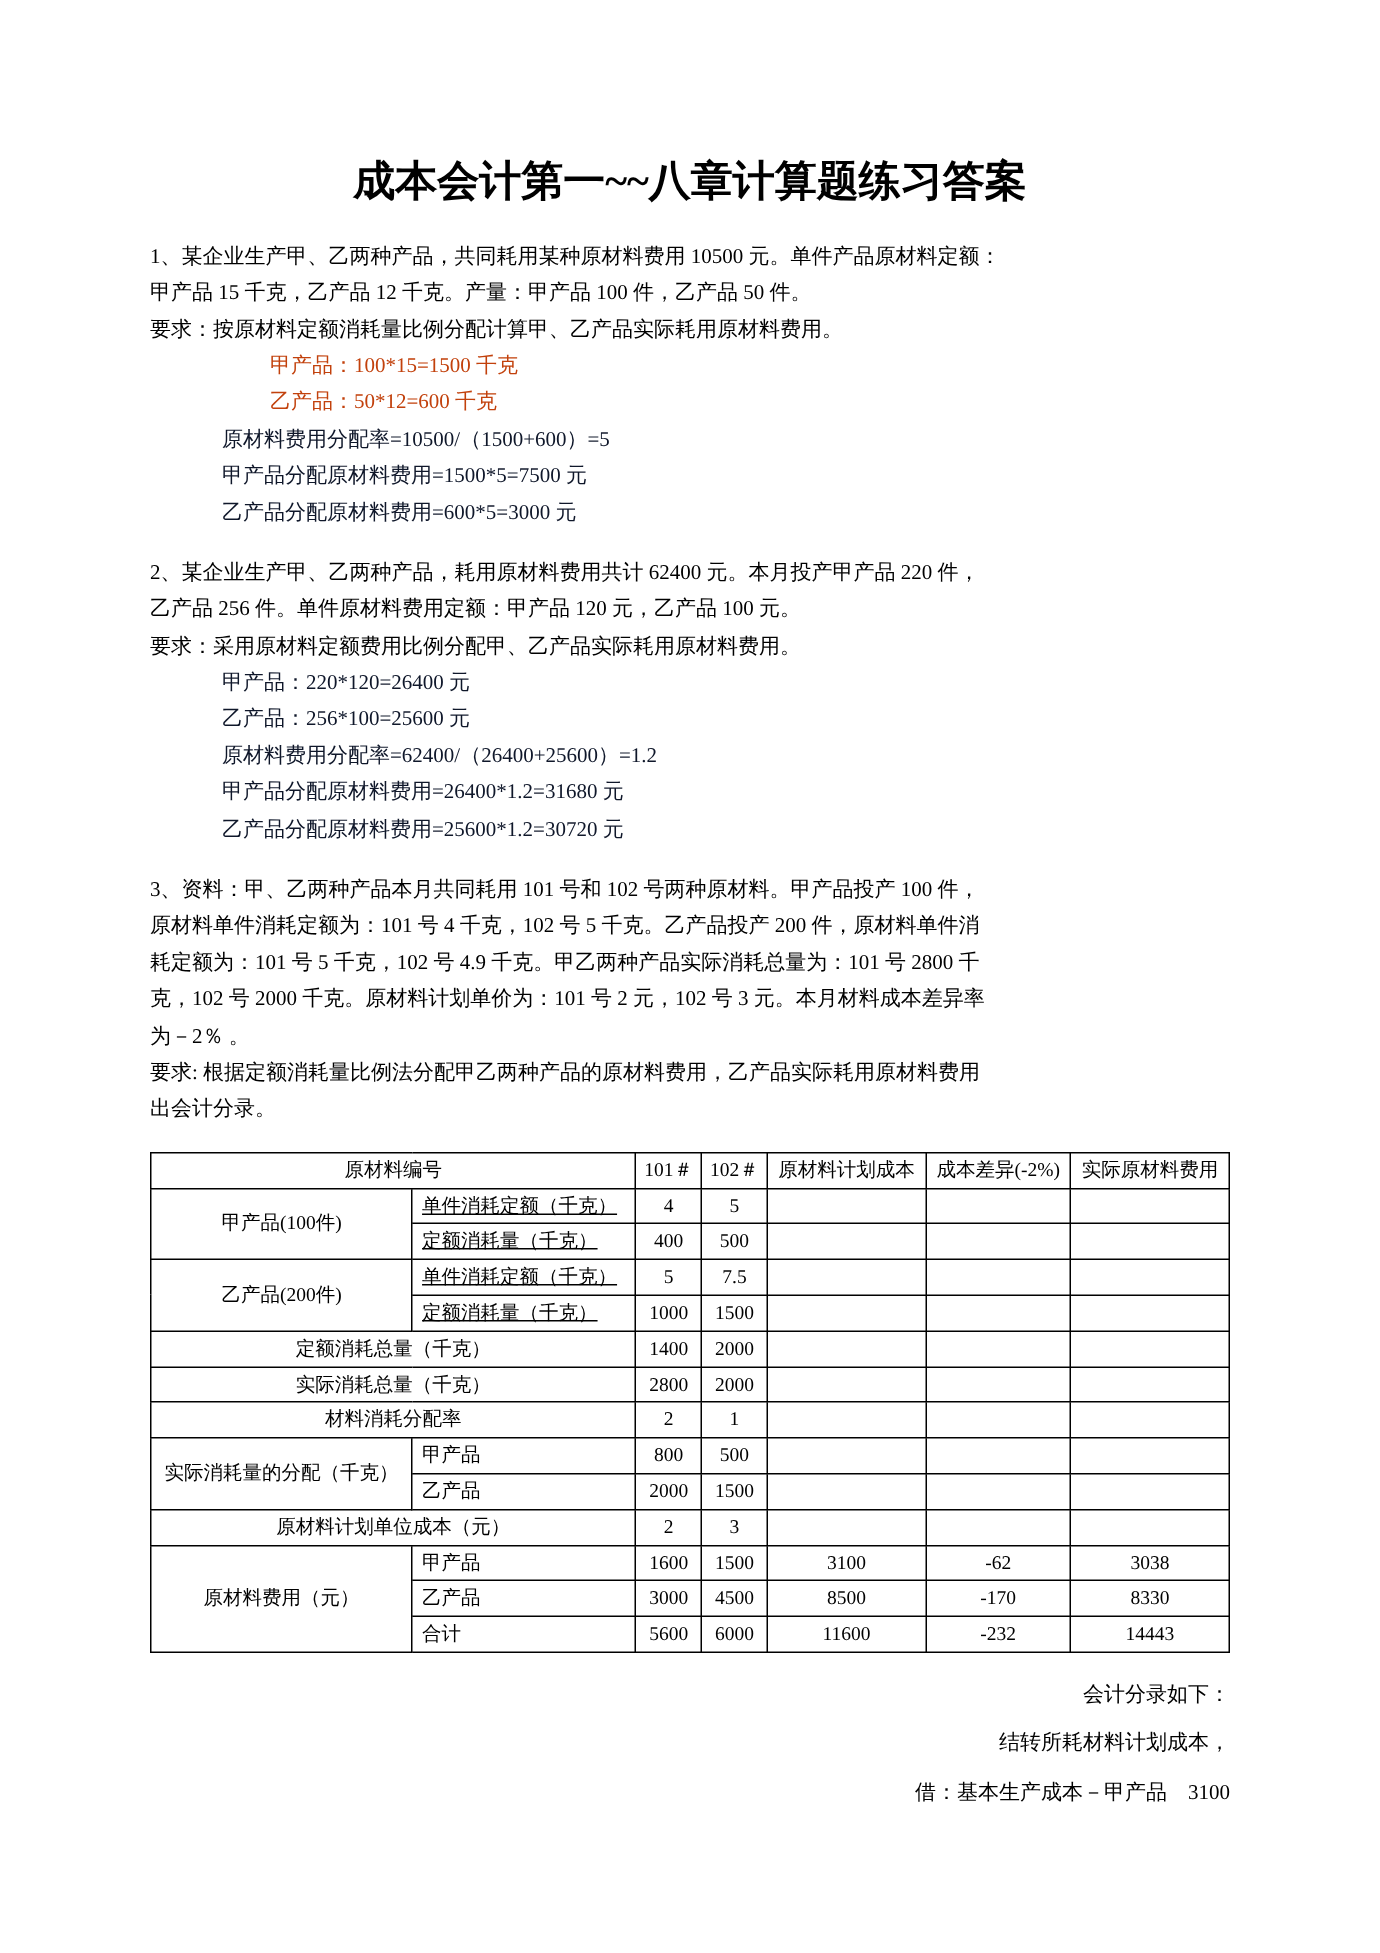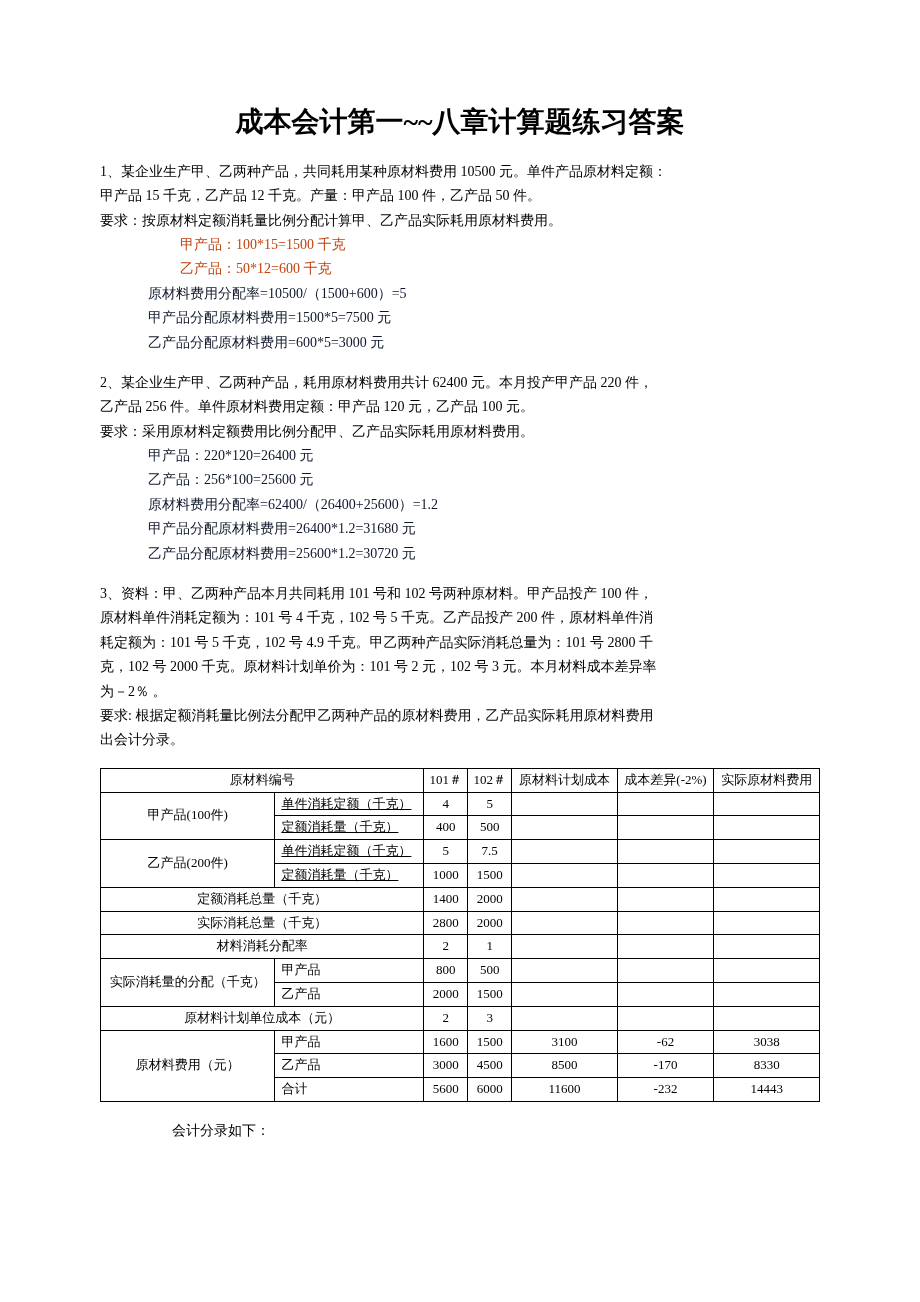--- a/index.html
+++ b/index.html
@@ -48,20 +48,21 @@
     }
     td.left {
       text-align: left;
       padding-left: 6px;
     }
     .underlined {
       text-decoration: underline;
     }
     .post-table {
       margin-top: 18px;
+      text-align: right;
     }
     .indent1 { margin-left: 72px; }
     .indent0 { margin-left: 36px; }
   </style>
 </head>
 <body>
 
 <h1>成本会计第一~~八章计算题练习答案</h1>
 
 <div class="para">1、某企业生产甲、乙两种产品，共同耗用某种原材料费用 10500 元。单件产品原材料定额：</div>
@@ -206,13 +207,15 @@
     <td>6000</td>
     <td>11600</td>
     <td>-232</td>
     <td>14443</td>
   </tr>
 </tbody>
   </table>
 
 <div class="post-table">
   <div class="para indent1">会计分录如下：</div>
+  <div class="para indent1" style="margin-top:10px">结转所耗材料计划成本，</div>
+  <div class="para indent0" style="margin-top:10px">借：基本生产成本－甲产品　3100</div>
 </div>
 
 </body></html>

